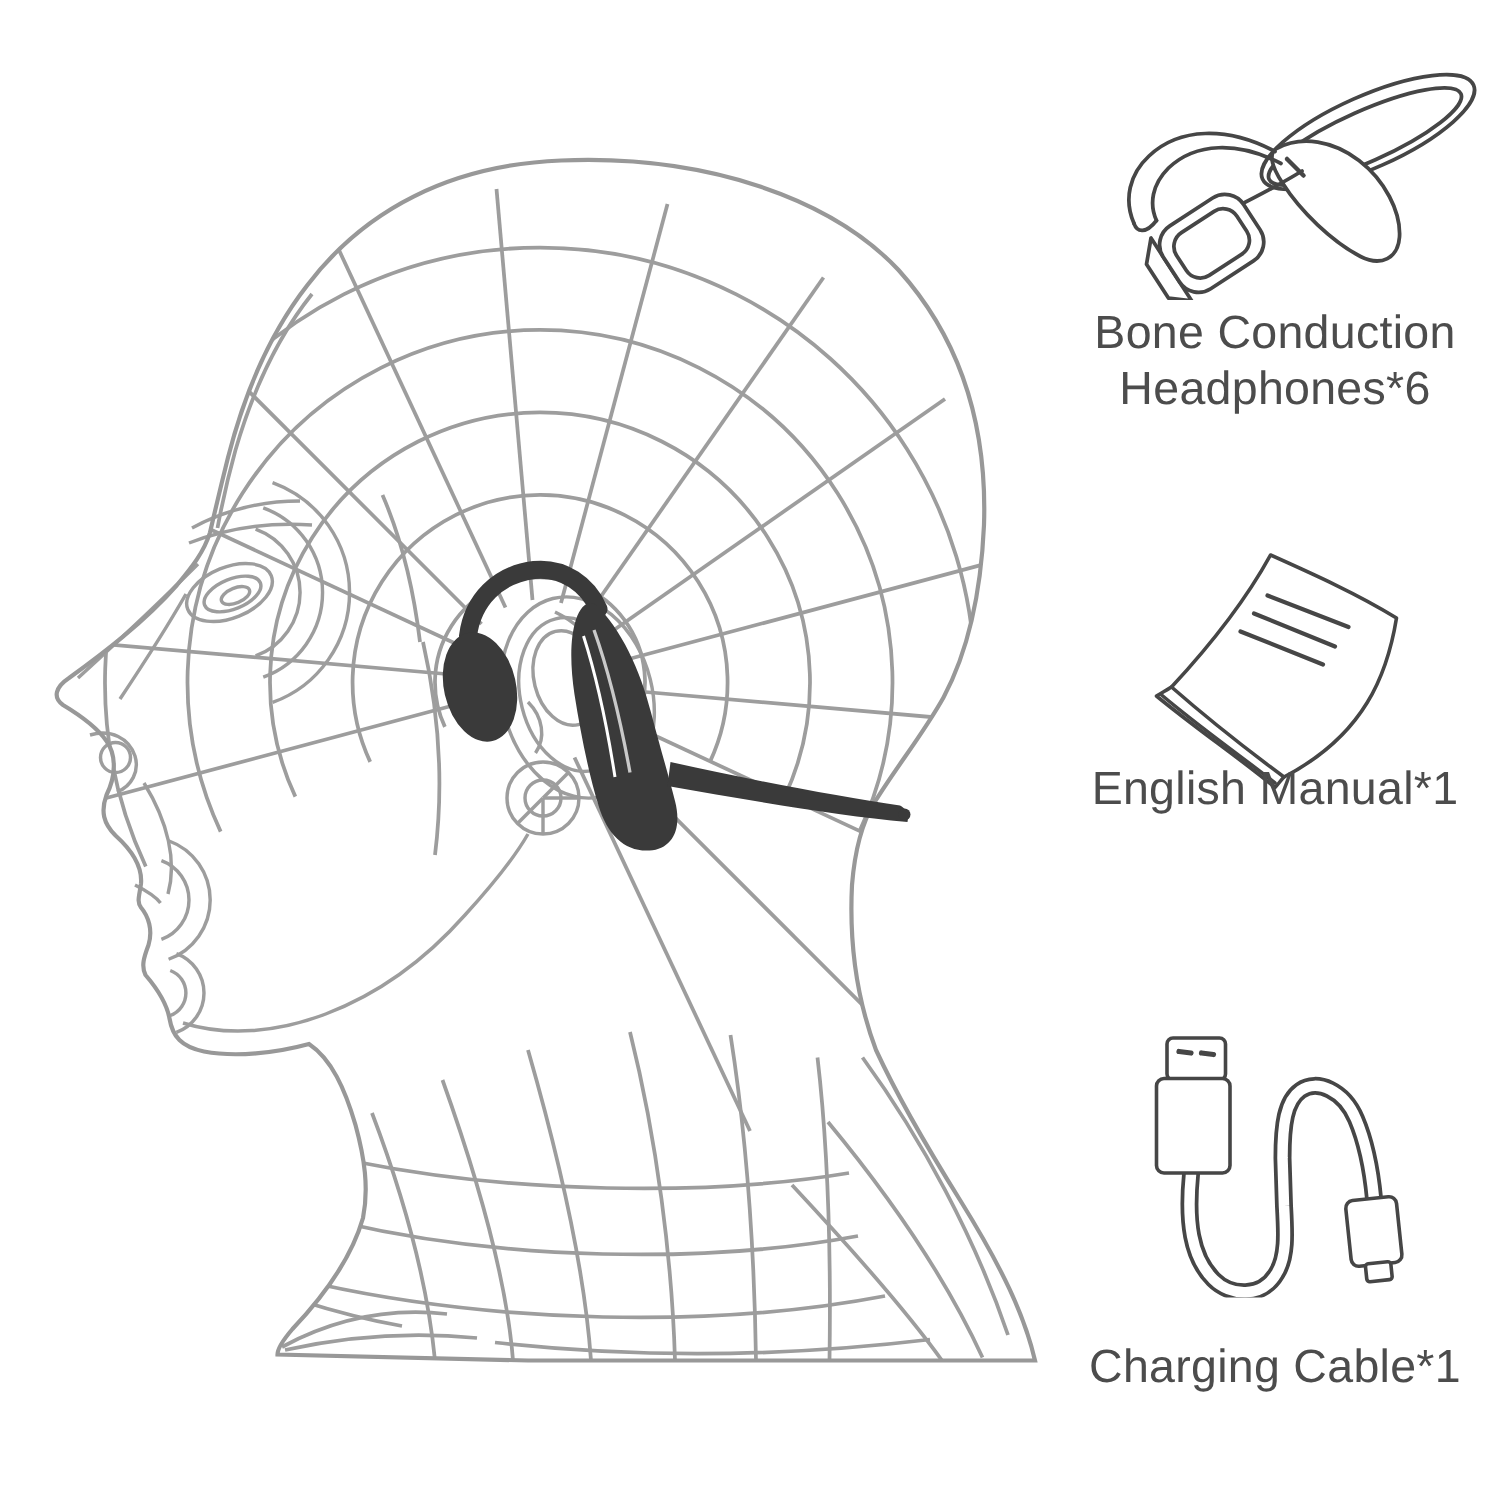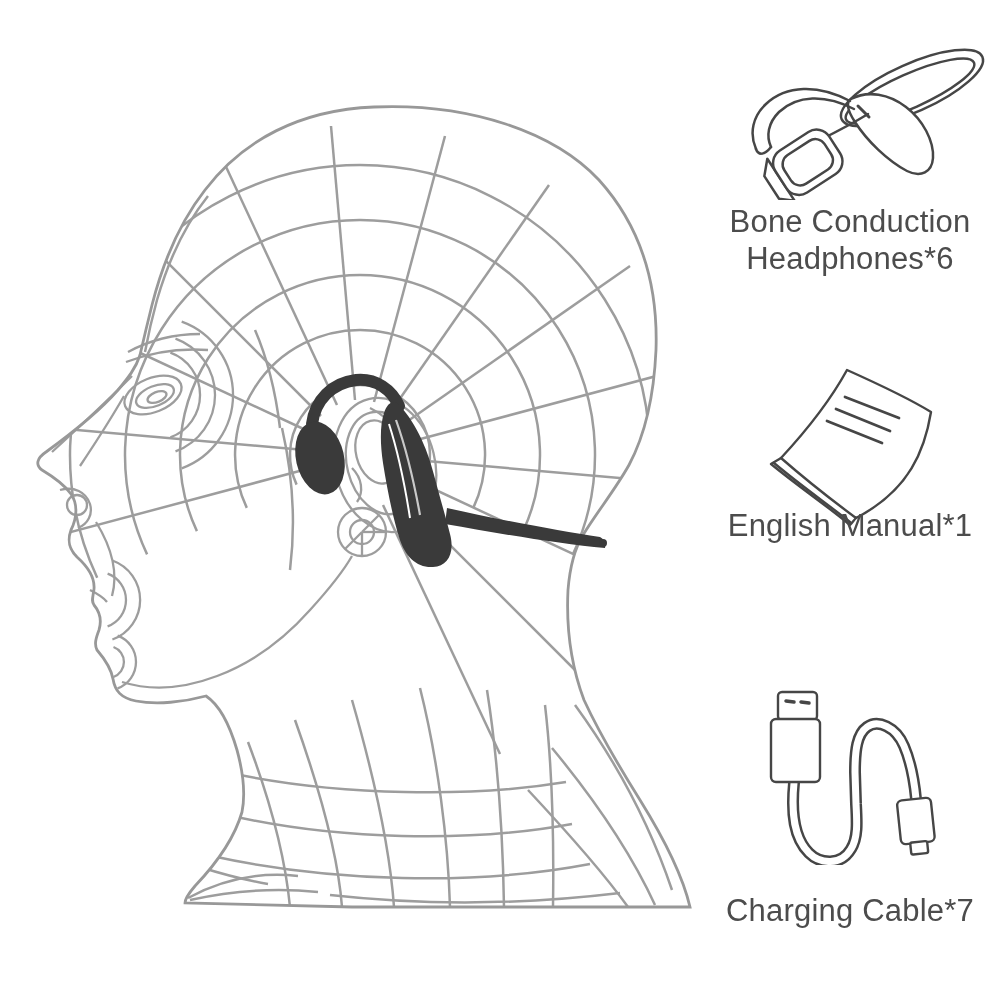--- a/index.html
+++ b/index.html
@@ -178,16 +178,16 @@
       <path d="M 786,701 l 8,1" stroke="#464646" stroke-width="3.5"></path>
       <path d="M 801,702 l 8,1" stroke="#464646" stroke-width="3.5"></path>
       <g transform="rotate(-6 916 822)">
         <rect x="899" y="799" width="34" height="44" rx="5" fill="#ffffff" stroke="#464646" stroke-width="2.4"></rect>
         <rect x="908" y="842" width="17" height="12" rx="2" fill="#ffffff" stroke="#464646" stroke-width="2.4"></rect>
       </g>
     </g>
   </svg>
 
   <div class="pack-label label-3">
-    <div>Charging Cable*7</div>
+    <div>Charging Cable*1</div>
   </div>
 
 </div>
 
 </body></html>

